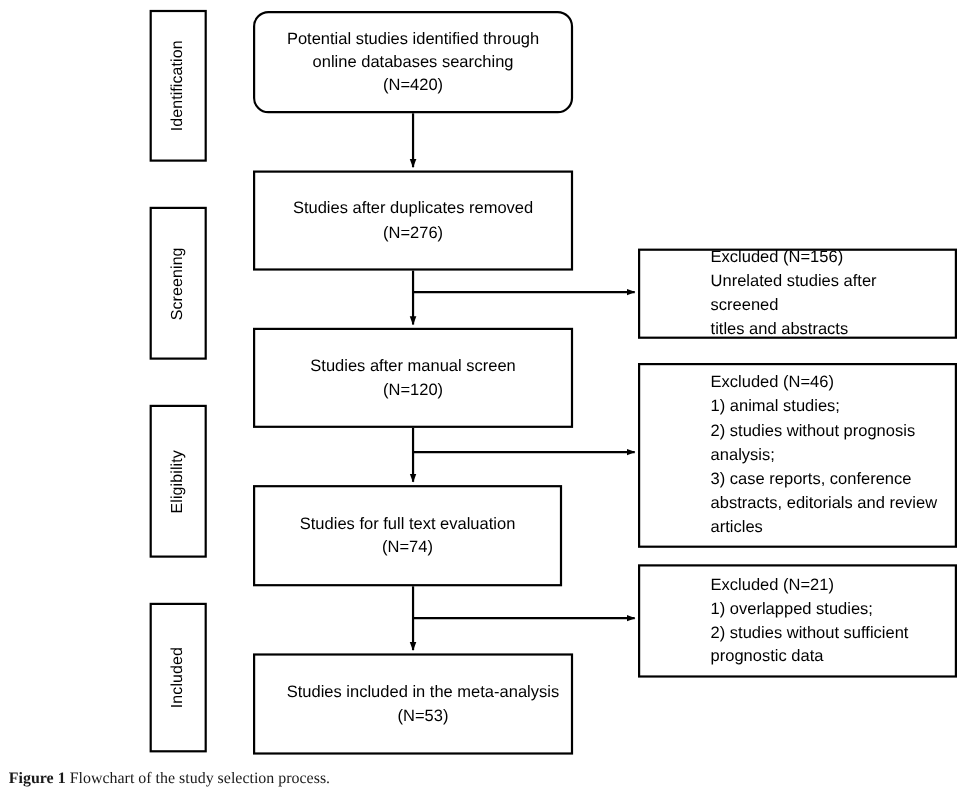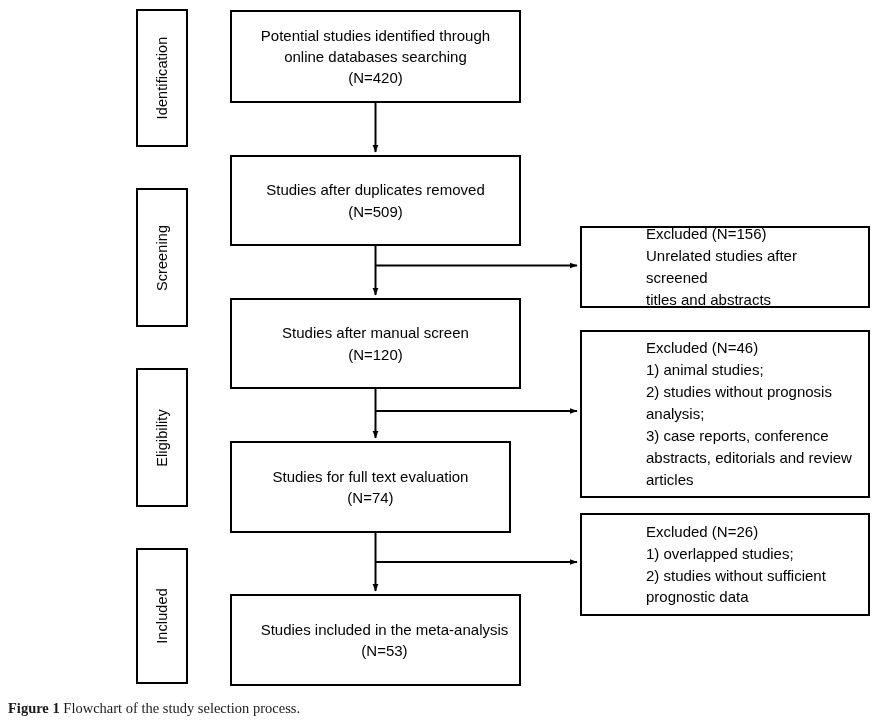--- a/index.html
+++ b/index.html
@@ -113,29 +113,29 @@
   </div>
 
   <div class="stage-box" style="left:136px; top:368px; width:52px; height:139px;">
     <span class="stage-label">Eligibility</span>
   </div>
 
   <div class="stage-box" style="left:136px; top:548px; width:52px; height:136px;">
     <span class="stage-label">Included</span>
   </div>
 
-  <div class="flow-box" style="left:230px; top:10px; width:291px; height:93px;">
+  <div class="flow-box" style="left:230px; top:10px; width:291px; height:93px;border-radius:14px;">
     <span class="box-text">Potential studies identified through
 online databases searching
 (N=420)</span>
   </div>
 
   <div class="flow-box" style="left:230px; top:155px; width:291px; height:91px;">
     <span class="box-text">Studies after duplicates removed
-(N=509)</span>
+(N=276)</span>
   </div>
 
   <div class="flow-box" style="left:230px; top:298px; width:291px; height:91px;">
     <span class="box-text">Studies after manual screen
 (N=120)</span>
   </div>
 
   <div class="flow-box" style="left:230px; top:441px; width:281px; height:92px;">
     <span class="box-text">Studies for full text evaluation
 (N=74)</span>
@@ -156,21 +156,21 @@
     <span class="box-text">Excluded (N=46)
 1) animal studies;
 2) studies without prognosis
 analysis;
 3) case reports, conference
 abstracts, editorials and review
 articles</span>
   </div>
 
   <div class="excl-box" style="left:580px; top:513px; width:290px; height:103px;">
-    <span class="box-text">Excluded (N=26)
+    <span class="box-text">Excluded (N=21)
 1) overlapped studies;
 2) studies without sufficient
 prognostic data</span>
   </div>
 
   <svg id="connectors" viewBox="0 0 880 724" xmlns="http://www.w3.org/2000/svg">
     <defs>
       <marker id="arrowhead" markerWidth="9" markerHeight="9" refX="7.4" refY="3.6" orient="auto" markerUnits="userSpaceOnUse">
         <path d="M0,0.6 L8,3.6 L0,6.6 z" fill="#000000"></path>
       </marker>

